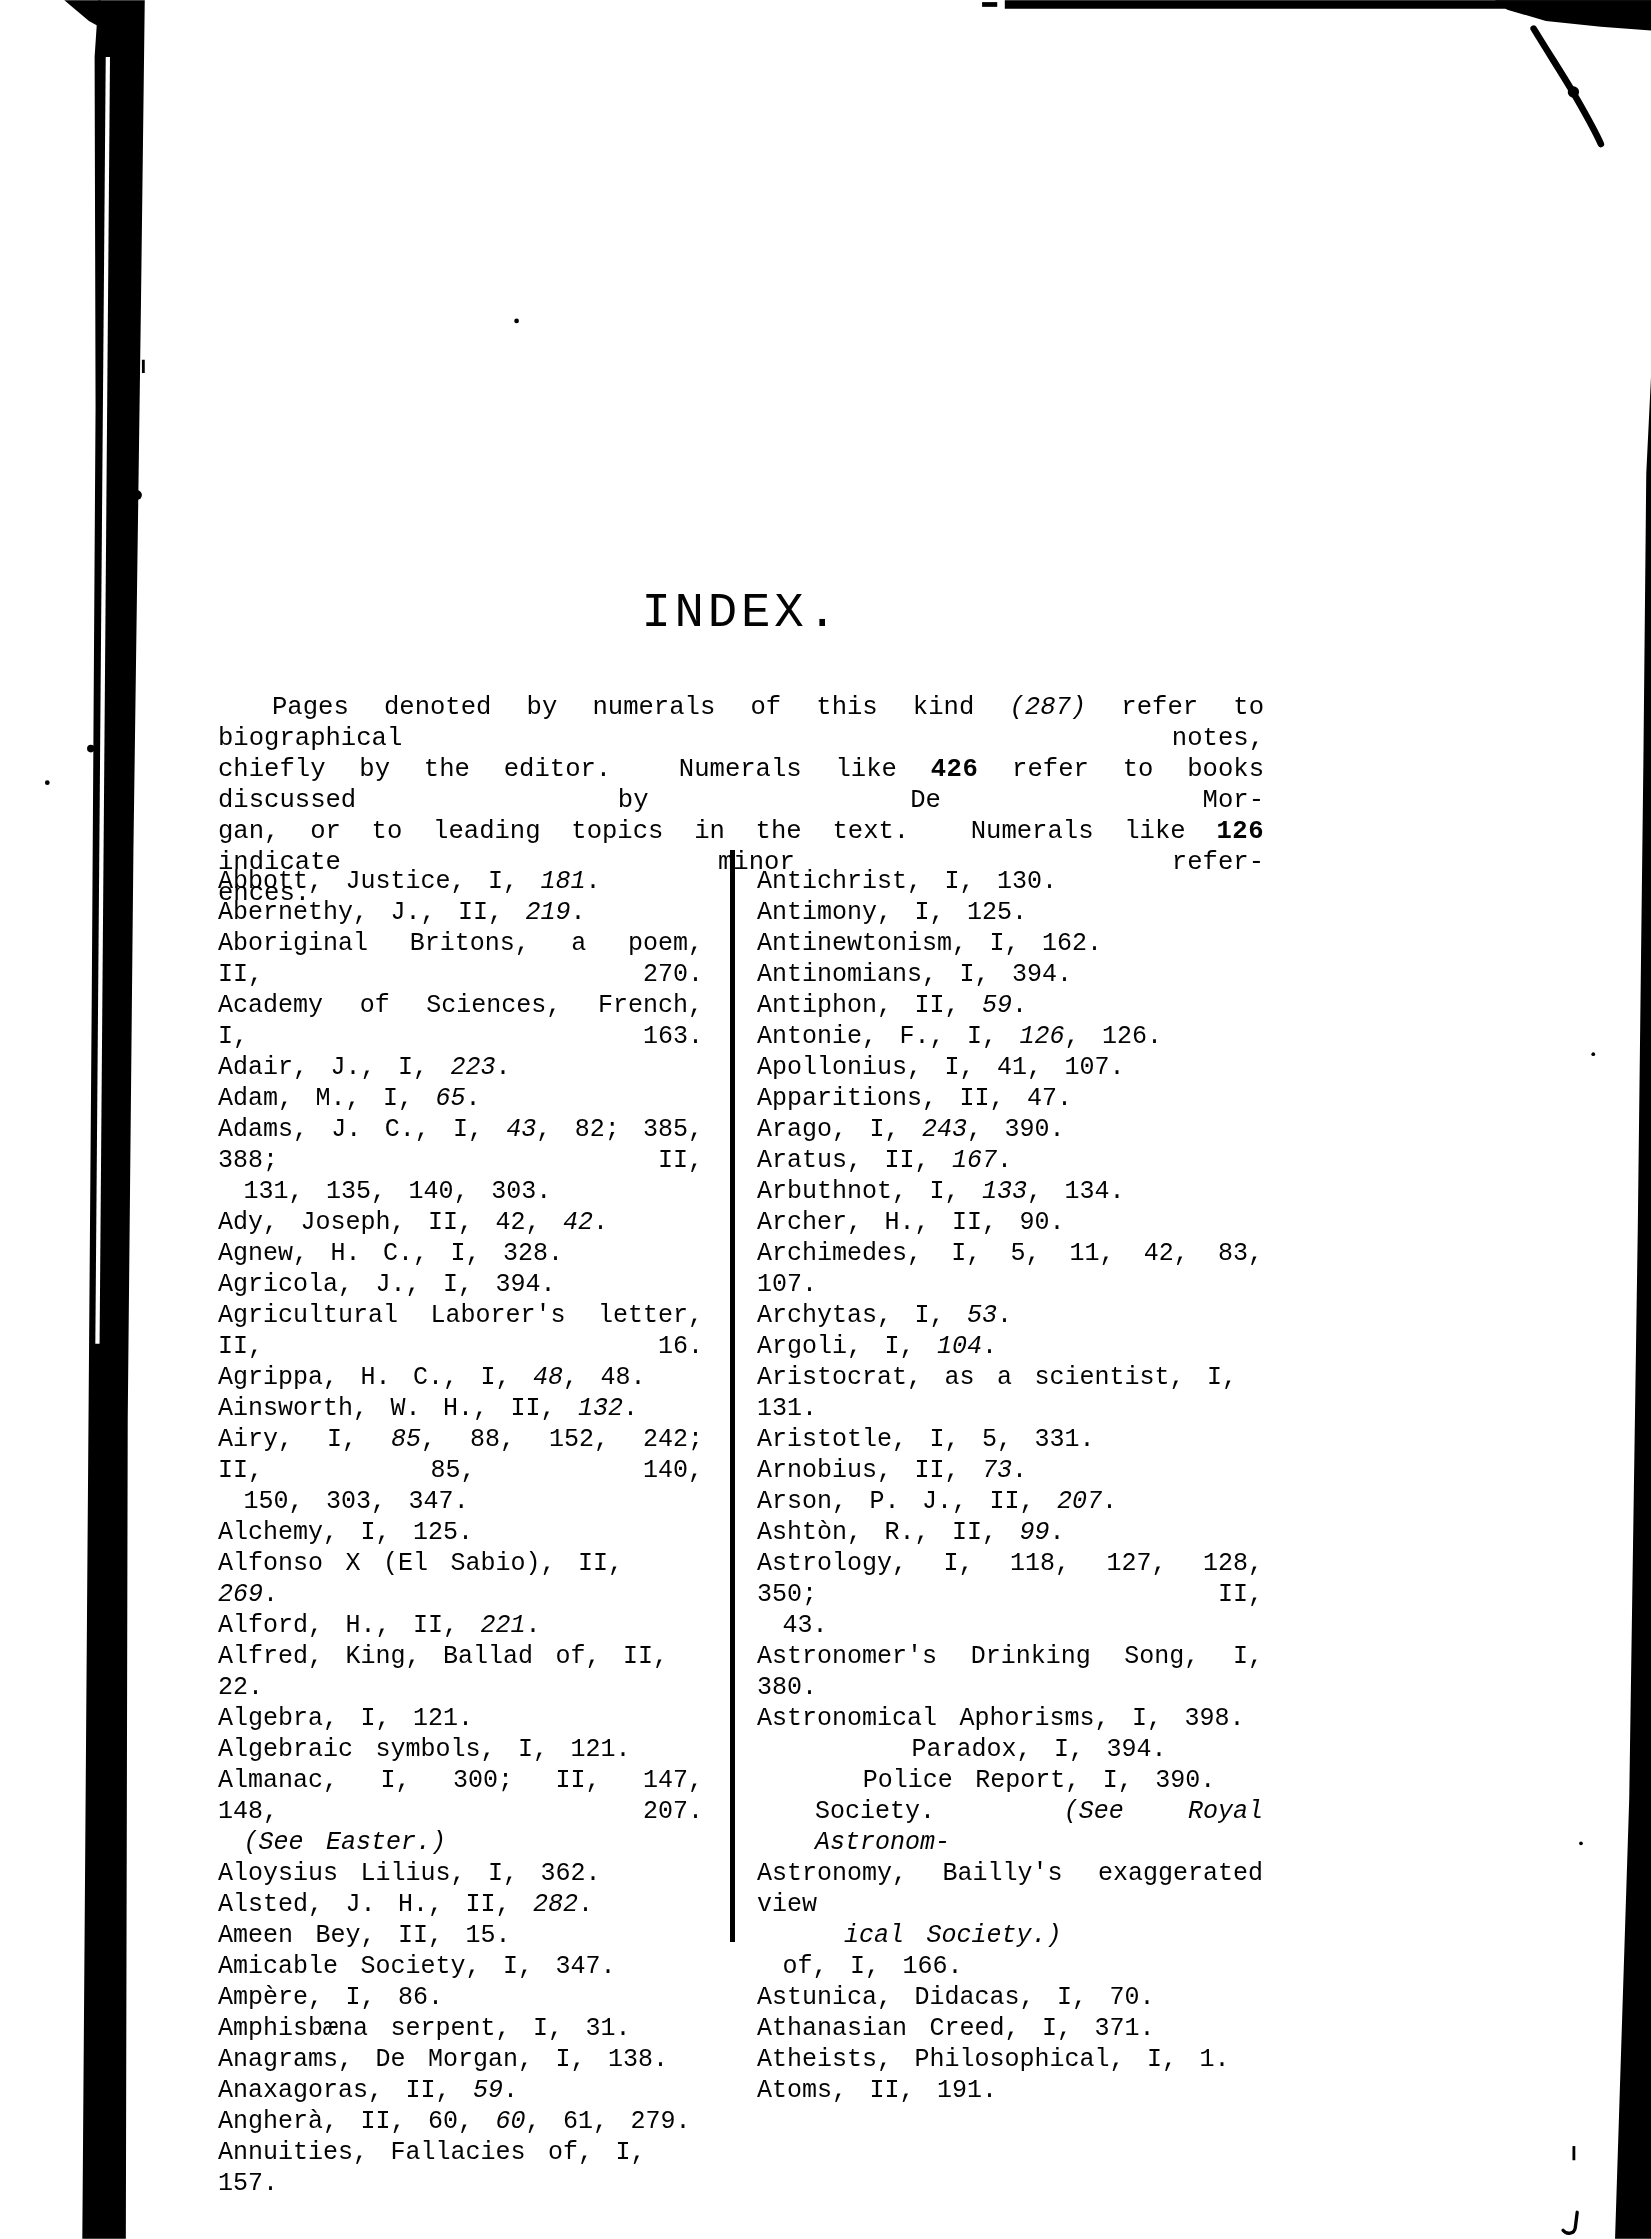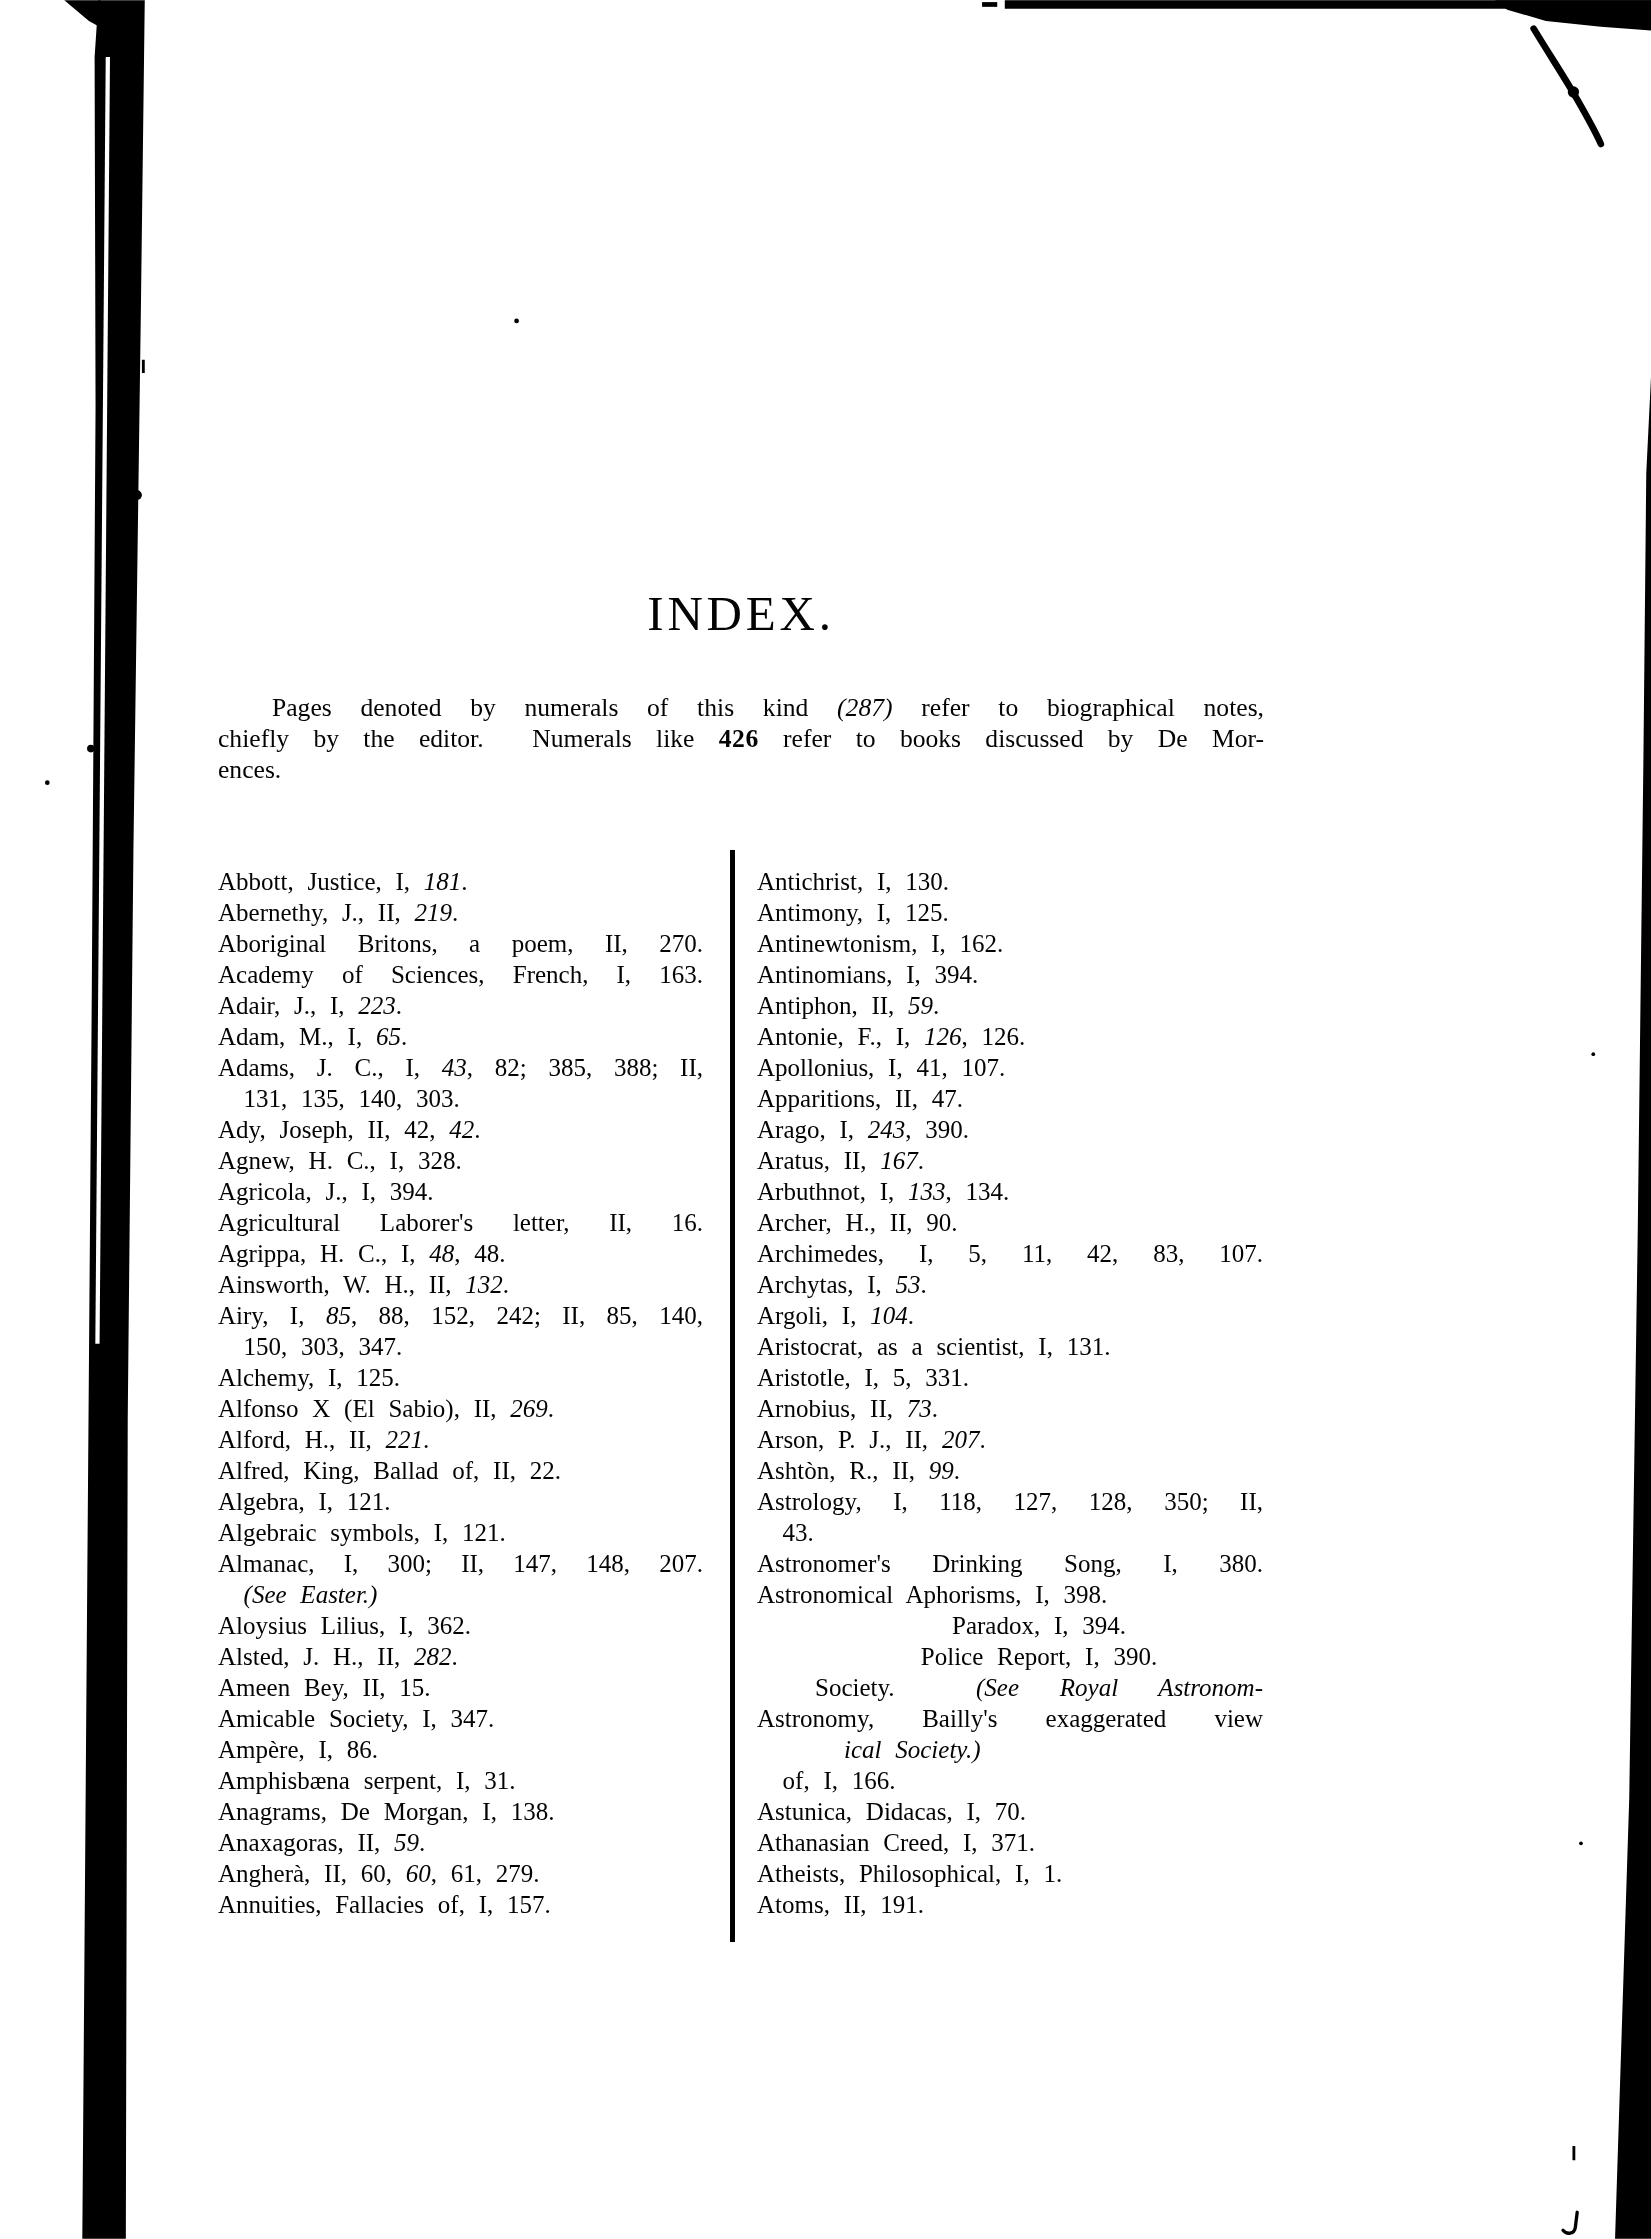--- a/index.html
+++ b/index.html
@@ -1,21 +1,21 @@
 <!DOCTYPE html>
 <html style="font-size:15px"><head>
 <meta charset="utf-8">
 <style>
   html,body{margin:0;padding:0;background:#777;}
   .page{
     position:relative;
     width:1651px;height:2239px;
     background:#ffffff;
     overflow:hidden;
-    font-family:Liberation Serif, serif;
+    font-family:Liberation Mono, monospace;
     color:#030303;
   }
   .title{
     position:absolute;left:218px;top:587px;width:1046px;
     font-size:49px;line-height:53px;letter-spacing:3.8px;
     text-align:center;white-space:nowrap;
   }
   .intro{
     position:absolute;left:218px;top:692px;width:1046px;
     font-size:25.6px;line-height:31px;word-spacing:0.22em;
@@ -44,20 +44,21 @@
 </head>
 <body>
 
 <div class="page">
 
   <div class="title">INDEX.</div>
 
   <div class="intro" id="intro">
       <div class="line fill first"><span>Pages denoted by numerals of this kind </span><i>(287)</i><span> refer to biographical notes,</span></div>
       <div class="line fill"><span>chiefly by the editor.&nbsp; Numerals like </span><b>426</b><span> refer to books discussed by De Mor-</span></div>
+      <div class="line fill"><span>gan, or to leading topics in the text.&nbsp; Numerals like </span><b>126</b><span> indicate minor refer-</span></div>
       <div class="line"><span>ences.</span></div>
     </div>
 
   <div class="divider"></div>
 
   <div class="col col-left" id="col-left">
       <div class="line"><span>Abbott, Justice, I, </span><i>181</i><span>.</span></div>
       <div class="line"><span>Abernethy, J., II, </span><i>219</i><span>.</span></div>
       <div class="line fill"><span>Aboriginal Britons, a poem, II, 270.</span></div>
       <div class="line fill"><span>Academy of Sciences, French, I, 163.</span></div>

